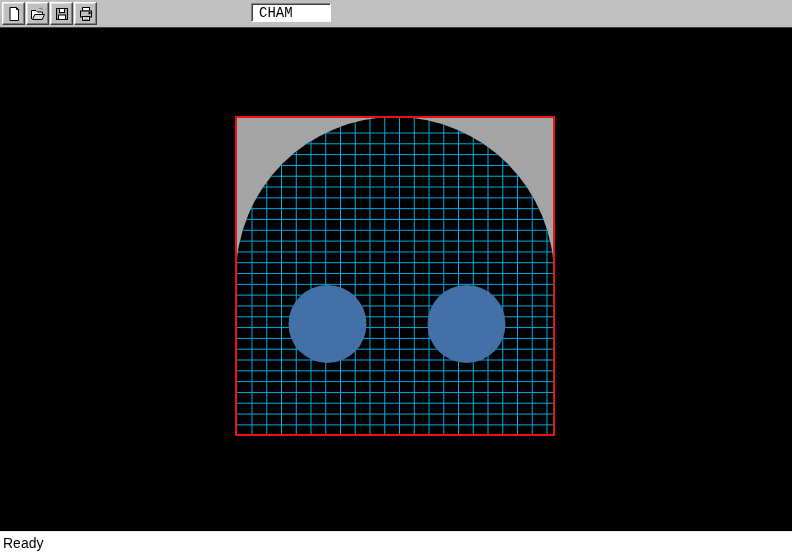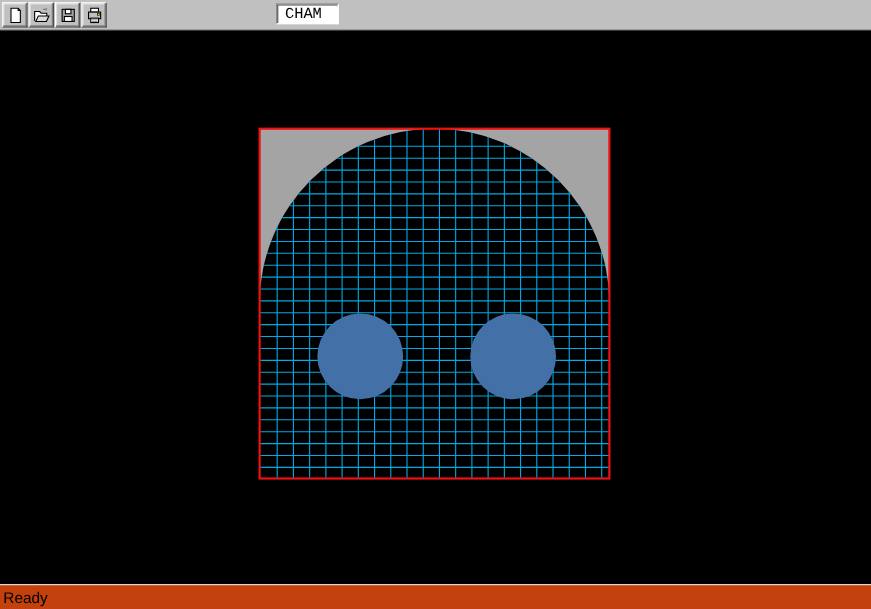--- a/index.html
+++ b/index.html
@@ -50,21 +50,21 @@
     position: absolute; top: 28px; left: 0;
     width: 792px; height: 503px;
     background: #000;
   }
   .viewport svg { display: block; }
 
   
   .statusbar {
     position: absolute; top: 531px; left: 0;
     width: 792px; height: 23px;
-    background: #c2410c;
+    background: #ffffff;
     border-top: 1px solid #e8e8e8;
     box-sizing: border-box;
     font-size: 14px; color: #000;
     padding: 3px 0 0 3px;
   }
 </style>
 </head>
 <body>
 
 <div class="window">
@@ -97,21 +97,21 @@
     <button class="tb-btn" style="left:74px">
       <svg width="16" height="16" viewBox="0 0 16 16">
         <rect x="4.5" y="1.5" width="7" height="3.5" fill="#ffffff" stroke="#000000"></rect>
         <rect x="2.5" y="5" width="11" height="6" fill="#c0c0c0" stroke="#000000"></rect>
         <rect x="10.8" y="6.3" width="1.7" height="1.7" fill="#e8c800" stroke="#000000" stroke-width="0.5"></rect>
         <rect x="4.5" y="10.5" width="7" height="4" fill="#ffffff" stroke="#000000"></rect>
         <path d="M5.5 12 h5 M5.5 13.5 h5" stroke="#808080" stroke-width="0.8"></path>
       </svg>
     </button>
 
-    <div class="tb-field" style="left:251px; width:57px">CHAM</div>
+    <div class="tb-field" style="left:251px; width:80px">CHAM</div>
 
   </div>
 
   <div class="viewport">
     <svg width="792" height="503" viewBox="0 0 792 503">
         <rect x="0" y="0" width="792" height="503" fill="#000000"></rect>
         <g transform="translate(236,89)">
           <rect x="0" y="0" width="318" height="318" fill="#a4a4a4"></rect>
           <path d="M0,318 L0,159 A159,159 0 0 1 318,159 L318,318 Z" fill="#000000"></path>
           <defs>

